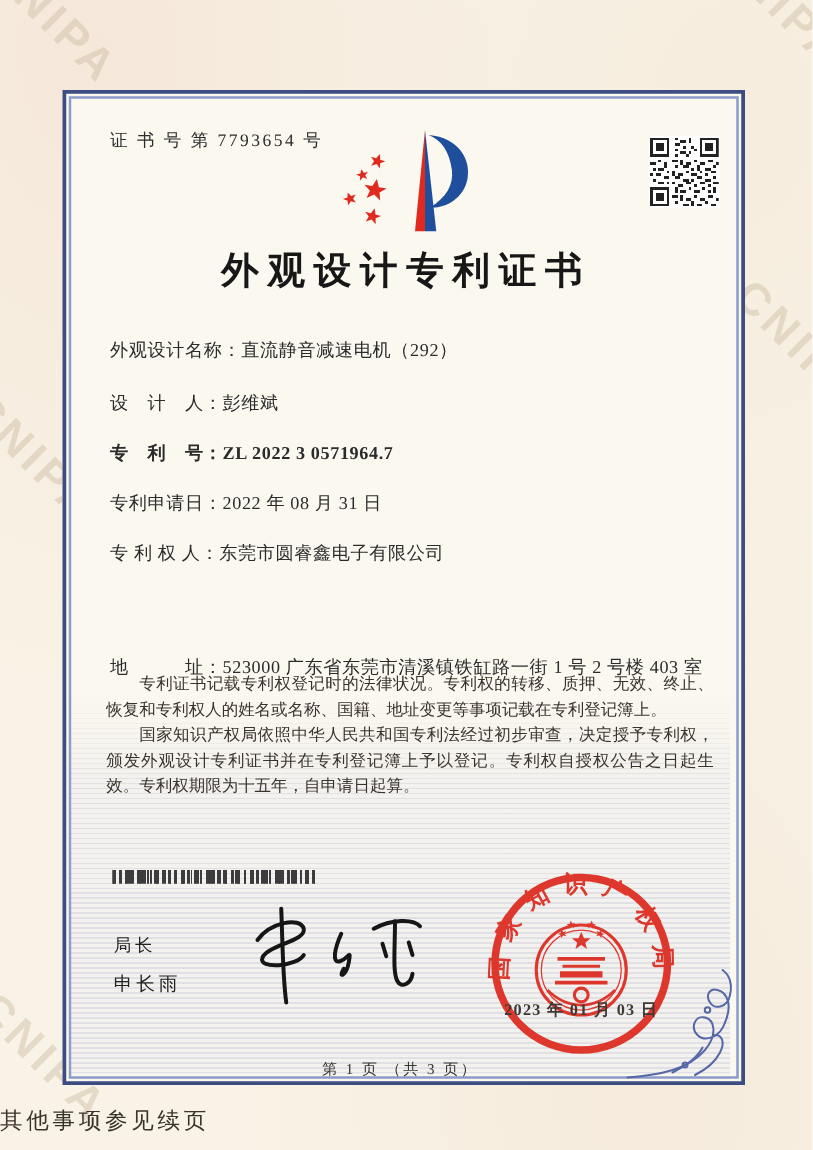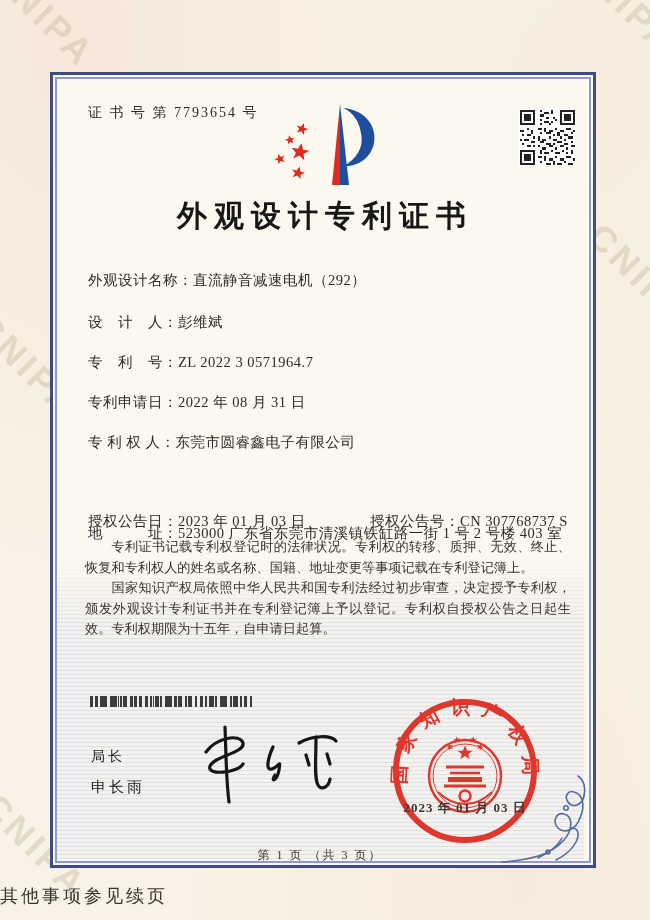--- a/index.html
+++ b/index.html
@@ -129,37 +129,31 @@
   </svg>
 
   <div class="title">外观设计专利证书</div>
 
   <div class="frow" style="top:271px;">
     <span class="flabel">外观设计名称：</span><span class="fvalue">直流静音减速电机（292）</span>
   </div>
   <div class="frow" style="top:313px;">
     <span class="flabel">设　计　人：</span><span class="fvalue">彭维斌</span>
   </div>
-  <div class="frow" style="top:353px;">
+  <div class="frow" style="top:353px;font-weight:bold;">
     <span class="flabel">专　利　号：</span><span class="fvalue">ZL 2022 3 0571964.7</span>
   </div>
   <div class="frow" style="top:393px;">
     <span class="flabel">专利申请日：</span><span class="fvalue">2022 年 08 月 31 日</span>
   </div>
   <div class="frow" style="top:433px;">
     <span class="flabel">专  利  权  人：</span><span class="fvalue">东莞市圆睿鑫电子有限公司</span>
   </div>
   <div class="frow" style="top:496px;margin-top:28px;">
     <span class="flabel">地　　　址：</span><span class="fvalue">523000 广东省东莞市清溪镇铁缸路一街 1 号 2 号楼 403 室</span>
-  </div>
-  <div class="frow" style="top:512px;">
-    <span class="flabel">授权公告日：</span><span class="fvalue">2023 年 01 月 03 日</span>
-    <span class="grant-col">
-      <span class="flabel">授权公告号：</span><span class="fvalue">CN 307768737 S</span>
-    </span>
   </div>
 
   <div class="body-text">
     <p>专利证书记载专利权登记时的法律状况。专利权的转移、质押、无效、终止、恢复和专利权人的姓名或名称、国籍、地址变更等事项记载在专利登记簿上。</p>
     <p>国家知识产权局依照中华人民共和国专利法经过初步审查，决定授予专利权，颁发外观设计专利证书并在专利登记簿上予以登记。专利权自授权公告之日起生效。专利权期限为十五年，自申请日起算。</p>
   </div>
 
   <div class="barcode"></div>
 
   <div class="director-label">局长</div>

